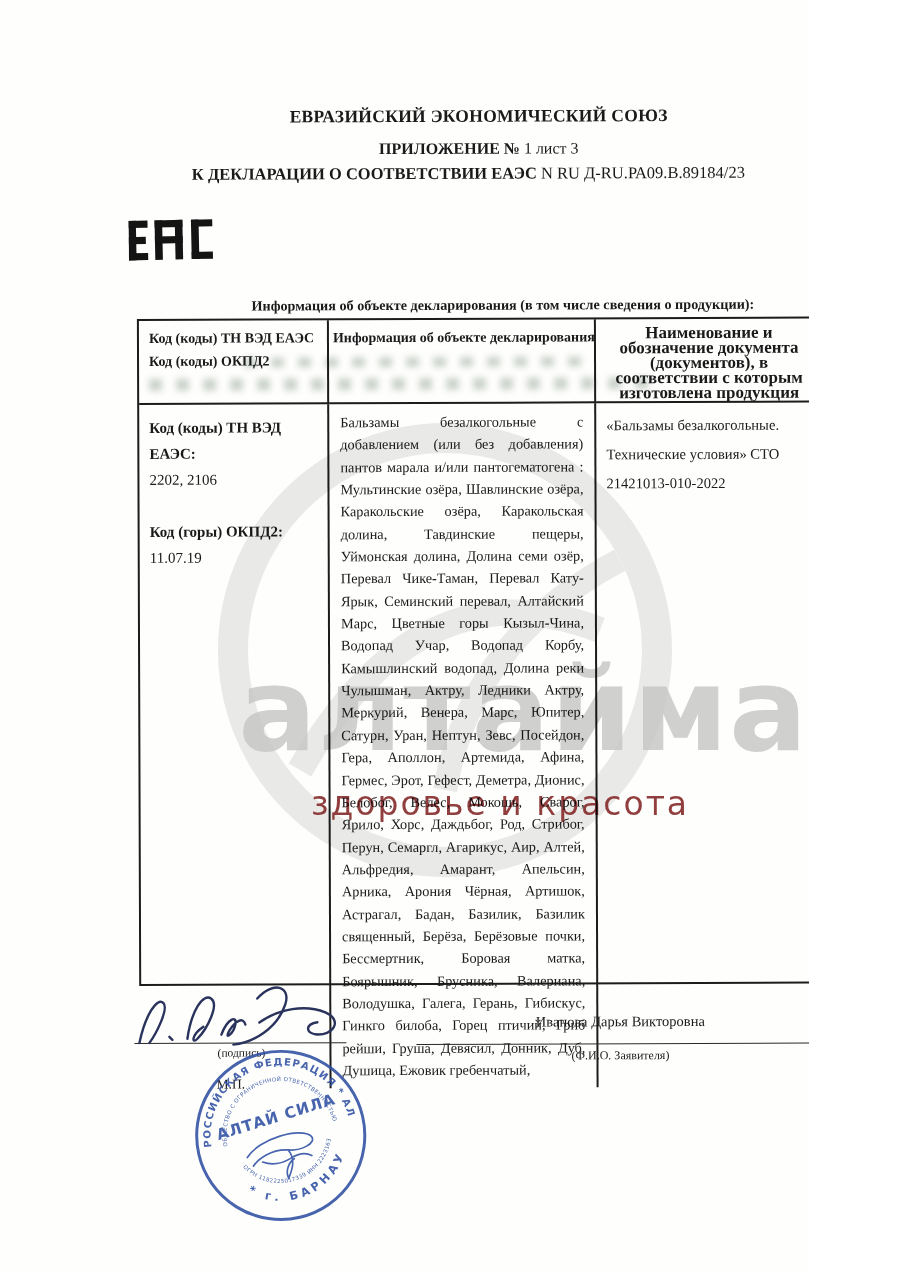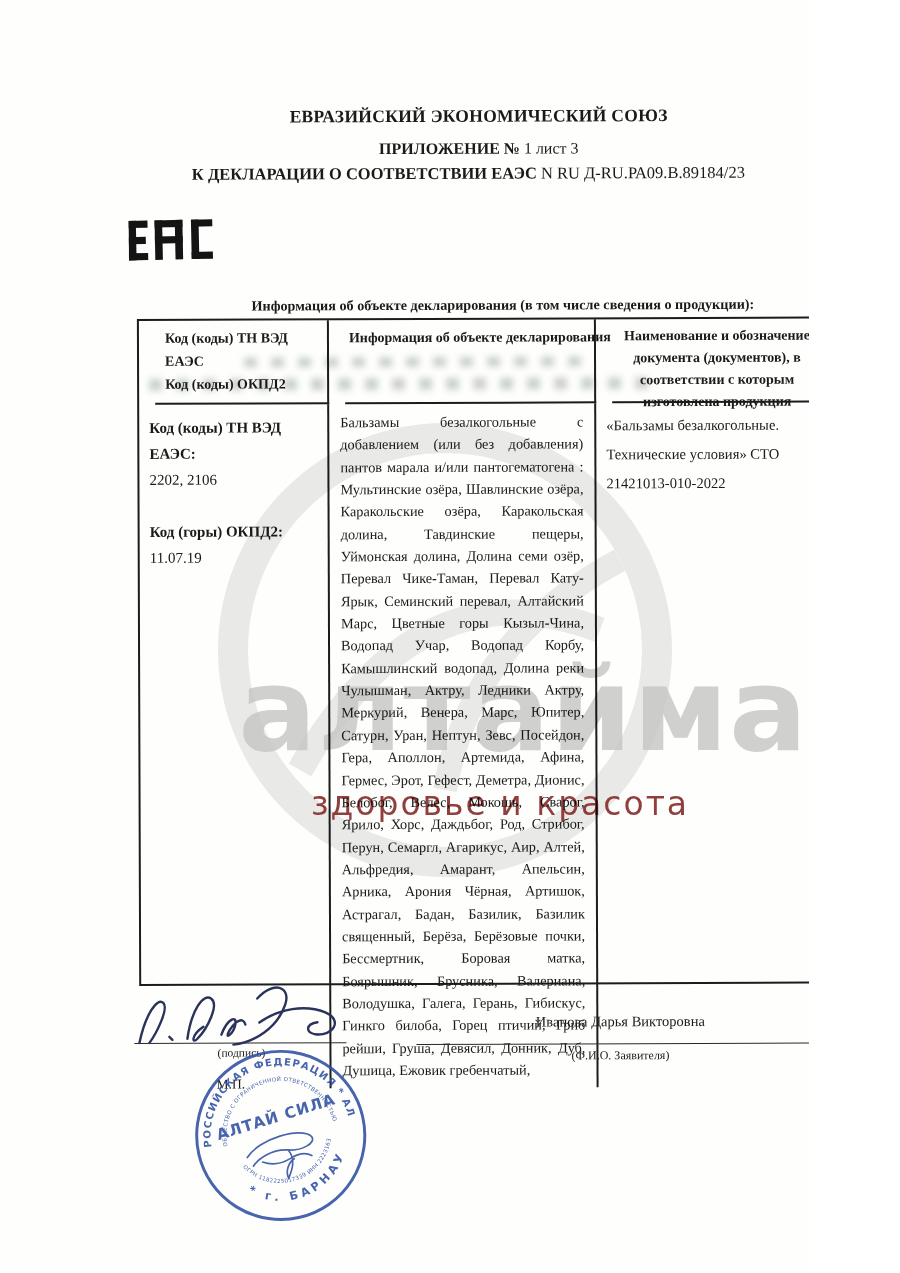--- a/index.html
+++ b/index.html
@@ -15,22 +15,22 @@
   .hdr3{left:70px;top:164px;width:800px;font-size:16.5px;}
   
   .eac{left:130px;top:200px;}
   
   .caption{left:138px;top:297px;width:732px;font-size:14.2px;}
   
   .tbl{left:138px;top:318px;width:685px;height:667px;border:2px solid #1c1c1c;
        display:grid;grid-template-columns:190px 267px 226px;grid-template-rows:84px 1fr;box-sizing:border-box;}
   .cell{border-right:2px solid #1c1c1c;padding:6px 10px;box-sizing:border-box;background:transparent;}
   .cell.last{border-right:none;}
-  .hcell{border-bottom:2px solid #1c1c1c;font-weight:bold;font-size:14px;line-height:23px;margin-left:16px;}
-  .h3c{font-size:14px;line-height:22px;}
+  .hcell{border-bottom:2px solid #1c1c1c;font-weight:bold;font-size:14px;line-height:23px;}
+  .h3c{font-size:17px;line-height:15px;}
   .codes{font-size:15px;line-height:26px;padding-top:10px;}
   .codes .gap{height:26px;}
   .info{font-size:14.3px;line-height:22.35px;text-align:justify;padding:7px 11px;}
   .doc{font-size:14.6px;line-height:29px;padding:8px 10px;}
   
   .ghost{filter:blur(3px);opacity:.45;
          background:repeating-linear-gradient(90deg,#8fa08f 0 13px,transparent 13px 27px);}
   .edge-line{left:888px;top:295px;width:2px;height:955px;background:#8a8f96;opacity:.45;}
   
   .sigline-left{left:133px;top:1042px;width:212px;border-top:1.6px solid #2a2a2a;}

